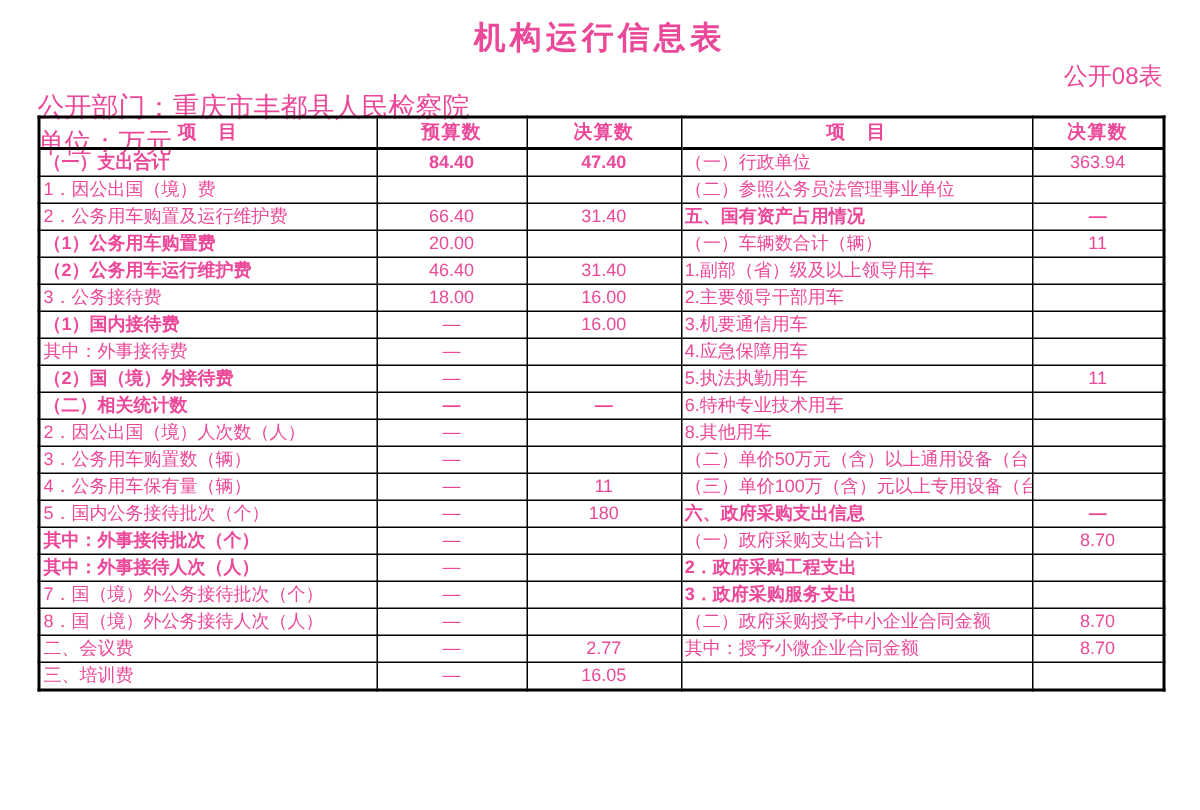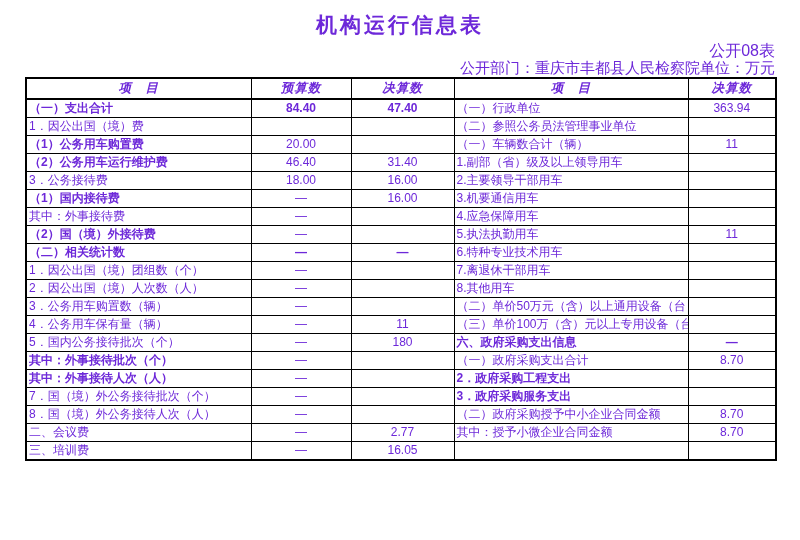--- a/index.html
+++ b/index.html
@@ -1,27 +1,27 @@
 <!DOCTYPE html>
 <html><head>
 <meta charset="utf-8">
 <style>
   html,body{margin:0;padding:0;background:#fff;}
-  .page{position:relative;width:800px;height:540px;background:#fff;color:#6d28d9;
+  .page{position:relative;width:800px;height:540px;background:#fff;color:#ec4899;
         font-family:"Liberation Sans","DejaVu Sans",sans-serif;overflow:hidden;}
   .title{position:absolute;top:11px;left:0;width:800px;text-align:center;
          font-size:21px;font-weight:700;letter-spacing:3px;}
   .form-code{position:absolute;top:41px;right:25px;font-size:16px;}
   .meta-row{position:absolute;top:59px;left:25px;width:750px;display:flex;
-            justify-content:flex-end;font-size:15px;}
+            justify-content:space-between;font-size:18px;flex-direction:column;}
   table.main{position:absolute;top:77px;left:25px;width:750px;
              border-collapse:collapse;table-layout:fixed;border:2px solid #000;}
   table.main th{border:1px solid #000;border-bottom:2px solid #000;
                 font-size:12.5px;font-weight:700;height:19px;padding:0;
-                text-align:center;letter-spacing:1px;font-style:italic;}
+                text-align:center;letter-spacing:1px;}
   table.main td{border:1px solid #000;font-size:12px;height:17px;line-height:17px;
                 padding:0 2px;overflow:hidden;white-space:nowrap;}
   td.num{text-align:center;}
   td.lbl{text-align:left;}
   .b{font-weight:700;}
   .sm{font-size:10px;}
   .l0{padding-left:3px;}
   .l1{padding-left:7px;}
   .l2{padding-left:15px;margin-top:24px;}
   .l3{padding-left:30px;font-weight:bold;}
@@ -66,20 +66,27 @@
           <td class="num">363.94</td>
         </tr>
         <tr>
           <td class="lbl l2">1．因公出国（境）费</td>
           <td class="num"></td>
           <td class="num"></td>
           <td class="lbl l1">（二）参照公务员法管理事业单位</td>
           <td class="num"></td>
         </tr>
         <tr>
+          <td class="lbl l2">2．公务用车购置及运行维护费</td>
+          <td class="num">66.40</td>
+          <td class="num">31.40</td>
+          <td class="lbl l0 b">五、国有资产占用情况</td>
+          <td class="num b">—</td>
+        </tr>
+        <tr>
           <td class="lbl l3">（1）公务用车购置费</td>
           <td class="num">20.00</td>
           <td class="num"></td>
           <td class="lbl l1">（一）车辆数合计（辆）</td>
           <td class="num">11</td>
         </tr>
         <tr>
           <td class="lbl l3">（2）公务用车运行维护费</td>
           <td class="num">46.40</td>
           <td class="num">31.40</td>
@@ -115,27 +122,20 @@
           <td class="num">11</td>
         </tr>
         <tr>
           <td class="lbl l1 b">（二）相关统计数</td>
           <td class="num b">—</td>
           <td class="num b">—</td>
           <td class="lbl l2">6.特种专业技术用车</td>
           <td class="num"></td>
         </tr>
         <tr>
-          <td class="lbl l2">1．因公出国（境）团组数（个）</td>
-          <td class="num">—</td>
-          <td class="num"></td>
-          <td class="lbl l2">7.离退休干部用车</td>
-          <td class="num"></td>
-        </tr>
-        <tr>
           <td class="lbl l2">2．因公出国（境）人次数（人）</td>
           <td class="num">—</td>
           <td class="num"></td>
           <td class="lbl l2">8.其他用车</td>
           <td class="num"></td>
         </tr>
         <tr>
           <td class="lbl l2">3．公务用车购置数（辆）</td>
           <td class="num">—</td>
           <td class="num"></td>

